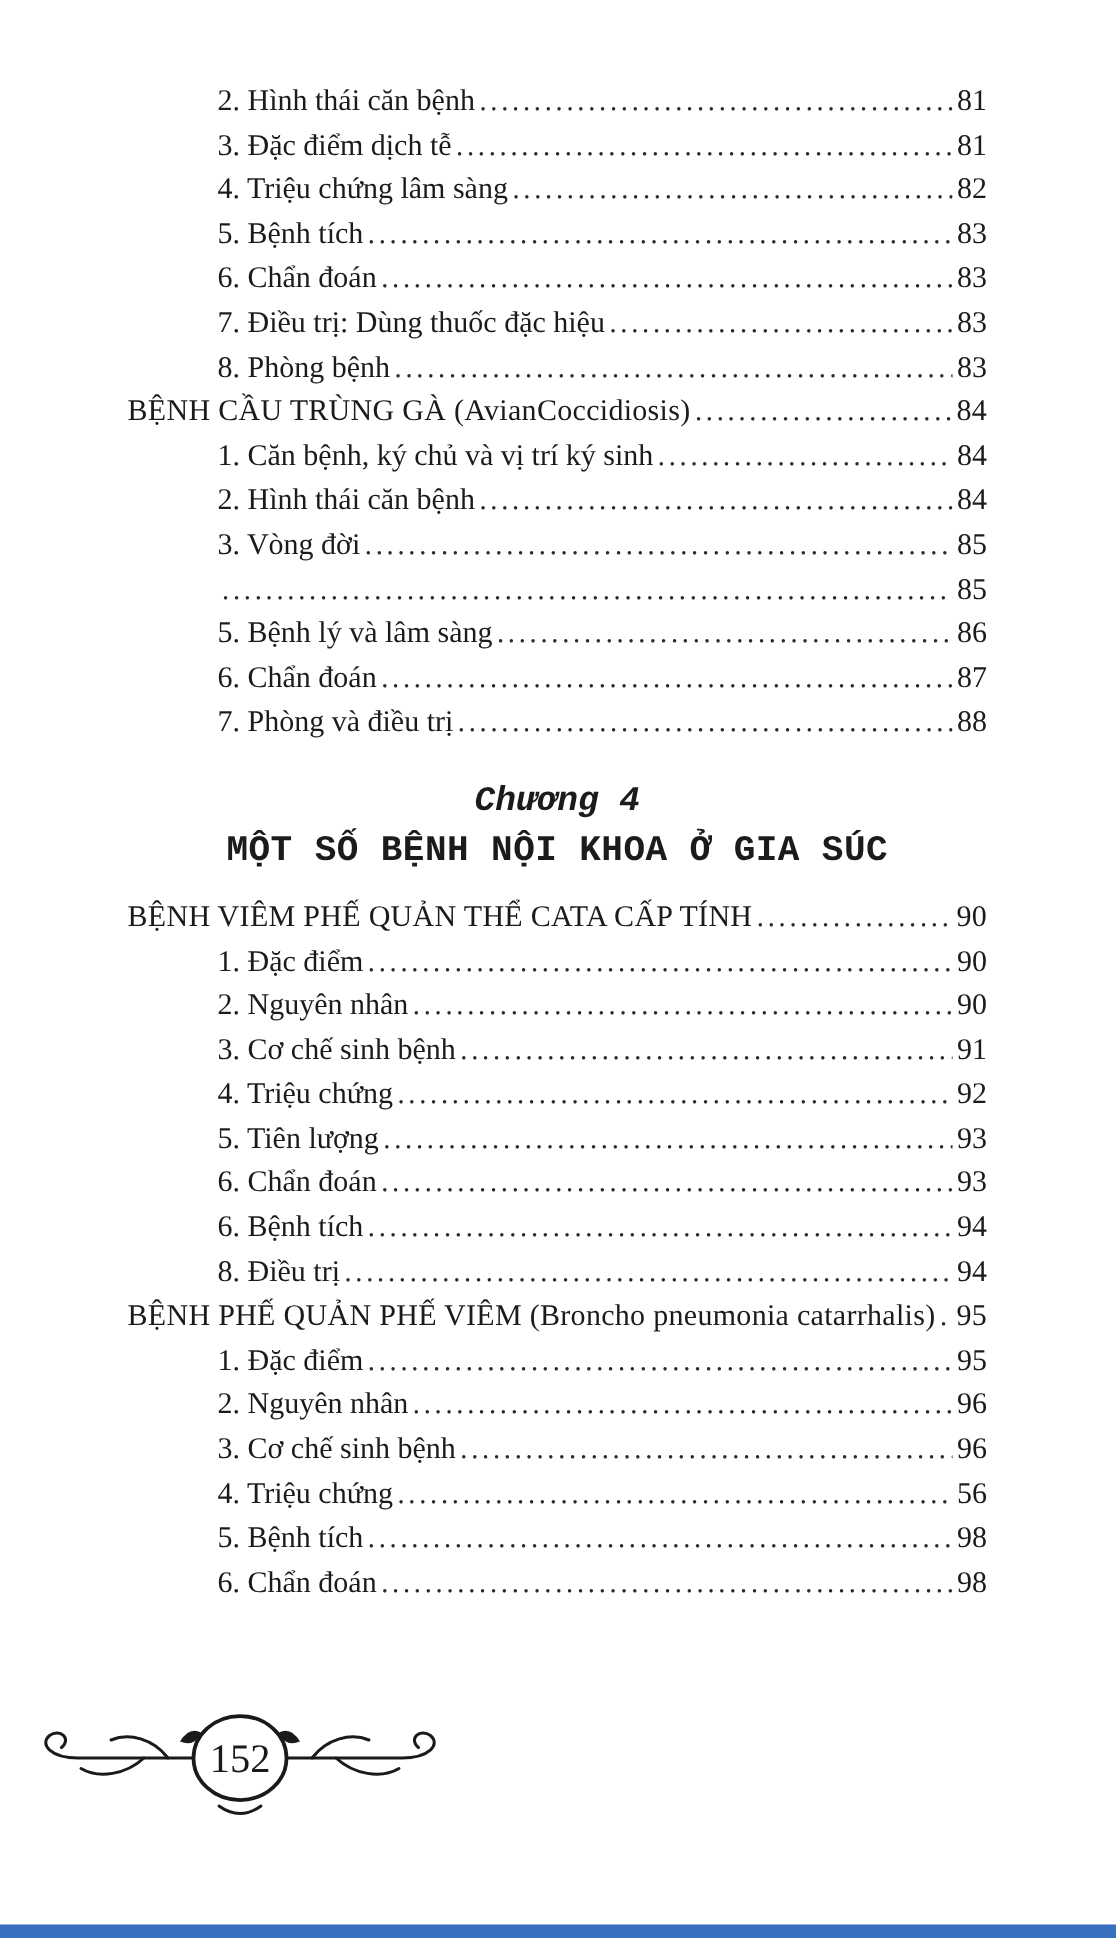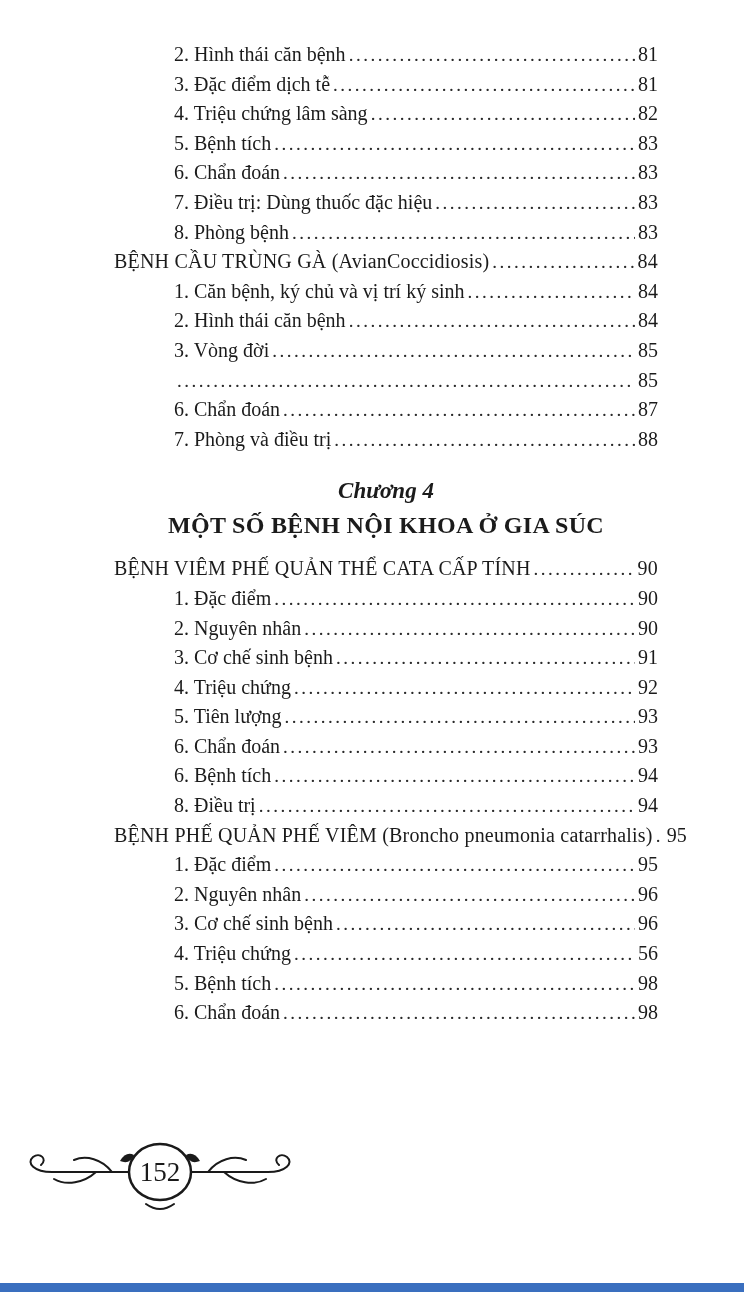--- a/index.html
+++ b/index.html
@@ -7,22 +7,21 @@
   body {
     width: 744px;
     height: 1292px;
     background: #ffffff;
     position: relative;
     overflow: hidden;
     font-family: "Liberation Serif", "DejaVu Serif", serif;
     color: #1b1b1b;
   }
   .page {
-    padding: 40px 86px 0 85px;
-    margin-left: 29px;
+    padding: 53px 86px 0 85px;
   }
   .toc-row {
     display: flex;
     align-items: baseline;
     line-height: 29.6px;
     font-size: 20px;
   }
   .toc-row.level1 { padding-left: 60px; }
   .toc-row.level0 { letter-spacing: 0.2px; }
   .entry-text { white-space: nowrap; flex-shrink: 0; }
@@ -36,20 +35,21 @@
   }
   .dots::after {
     content: "........................................................................................................................................................................................";
     letter-spacing: 2.5px;
     font-size: 19px;
   }
   .page-num { white-space: nowrap; flex-shrink: 0; text-align: center; }
   .chapter-block {
     text-align: center;
     margin: 20px 0 12px 0;
+    font-family: Liberation Mono, monospace;
   }
   .chapter-label {
     font-size: 23px;
     font-weight: bold;
     font-style: italic;
     line-height: 34px;
   }
   .chapter-title {
     font-size: 24px;
     font-weight: bold;
@@ -134,20 +134,25 @@
         <span class="page-num">84</span>
       </div>
       <div class="toc-row level1">
         <span class="entry-text">3. Vòng đời</span>
         <span class="dots"></span>
         <span class="page-num">85</span>
       </div>
       <div class="toc-row level1">
         <span class="dots"></span>
         <span class="page-num">85</span>
+      </div>
+      <div class="toc-row level1">
+        <span class="entry-text">5. Bệnh lý và lâm sàng</span>
+        <span class="dots"></span>
+        <span class="page-num">86</span>
       </div>
       <div class="toc-row level1">
         <span class="entry-text">6. Chẩn đoán</span>
         <span class="dots"></span>
         <span class="page-num">87</span>
       </div>
       <div class="toc-row level1">
         <span class="entry-text">7. Phòng và điều trị</span>
         <span class="dots"></span>
         <span class="page-num">88</span>

